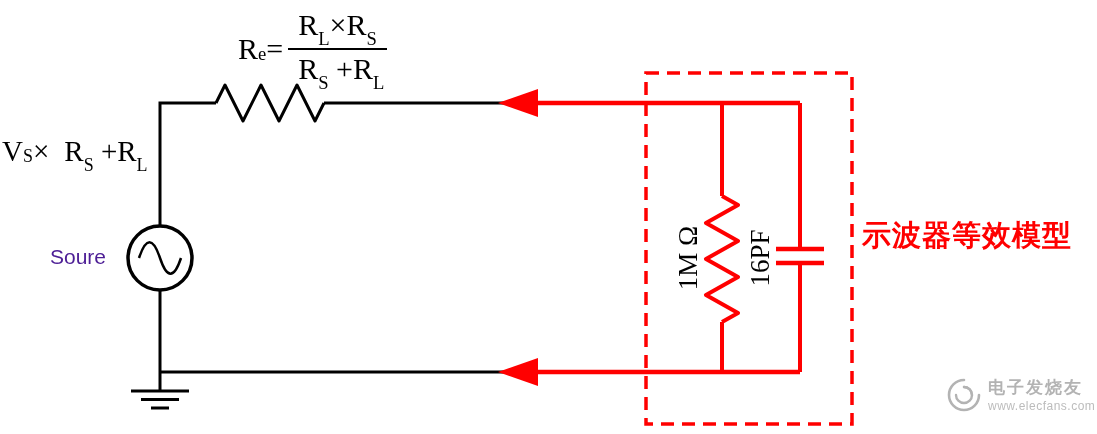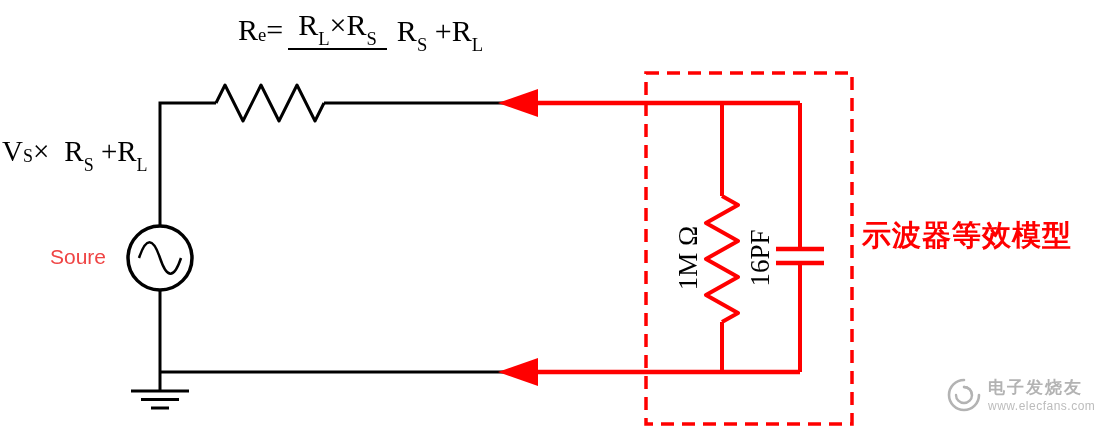--- a/index.html
+++ b/index.html
@@ -26,41 +26,41 @@
     white-space:nowrap;
   }
   .formula .sub {
     font-size:0.62em;
     vertical-align:-0.28em;
     position:relative;
     top:0.28em;
   }
   .frac {
     display:inline-flex;
-    flex-direction:row;
-    align-items:flex-end;
+    flex-direction:column;
+    align-items:flex-start;
     margin-left:5px;
   }
   .frac .num {
     border-bottom:2.5px solid #000;
     padding:0 10px 4px 10px;
   }
   .frac .den {
     padding:4px 10px 0 10px;
   }
   #formula-re { left:238px; top:10px; }
   #formula-vs { left:2px; top:133px; font-size:29px; }
 
   
   .src-label {
     position:absolute;
     left:50px; top:245px;
     font-family:"Liberation Sans", sans-serif;
     font-size:21px;
-    color:#ef4444;
+    color:#4c1d95;
   }
   .scope-label {
     position:absolute;
     left:862px; top:216px;
     font-family:"Liberation Sans", sans-serif;
     font-weight:bold;
     font-size:29px;
     color:#ff0000;
     letter-spacing:1px;
     white-space:nowrap;

